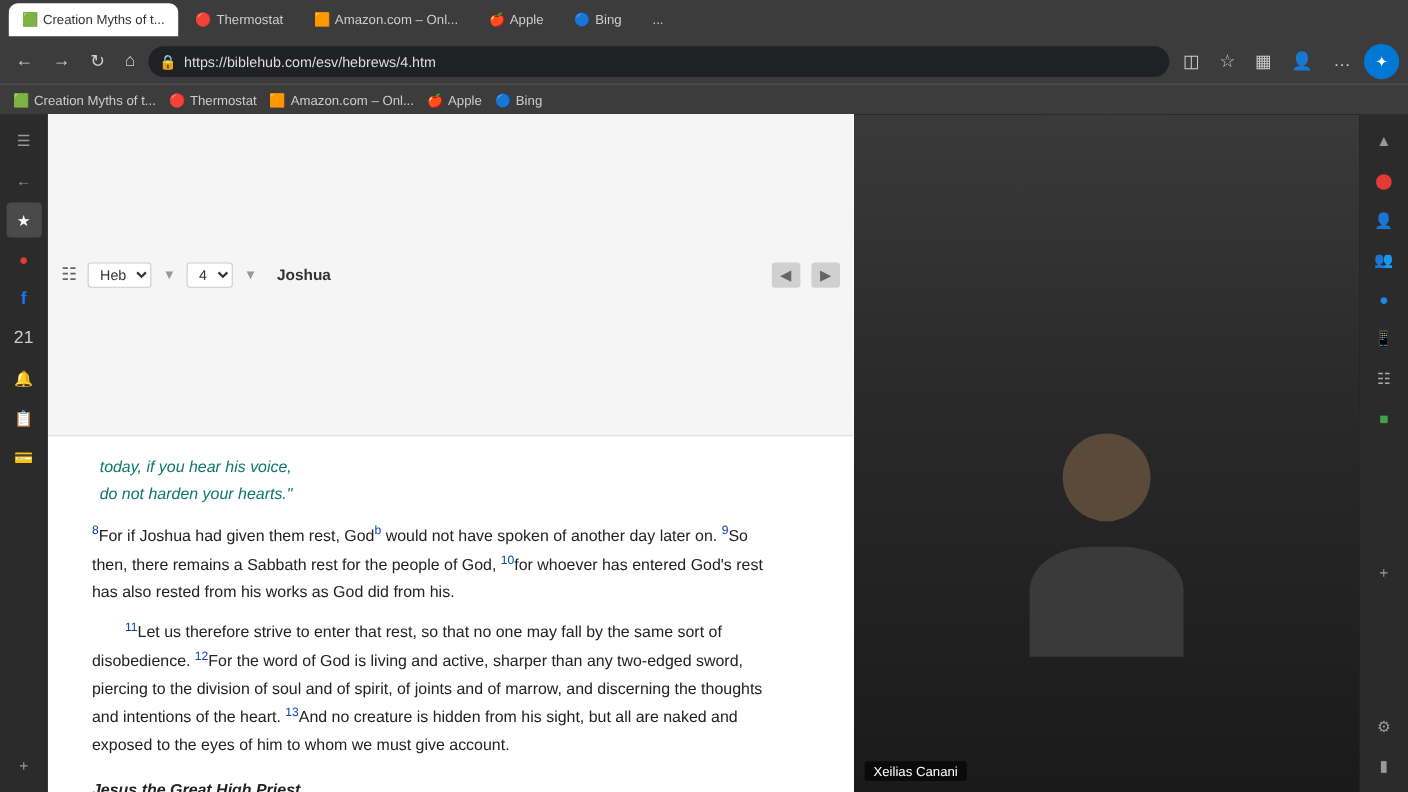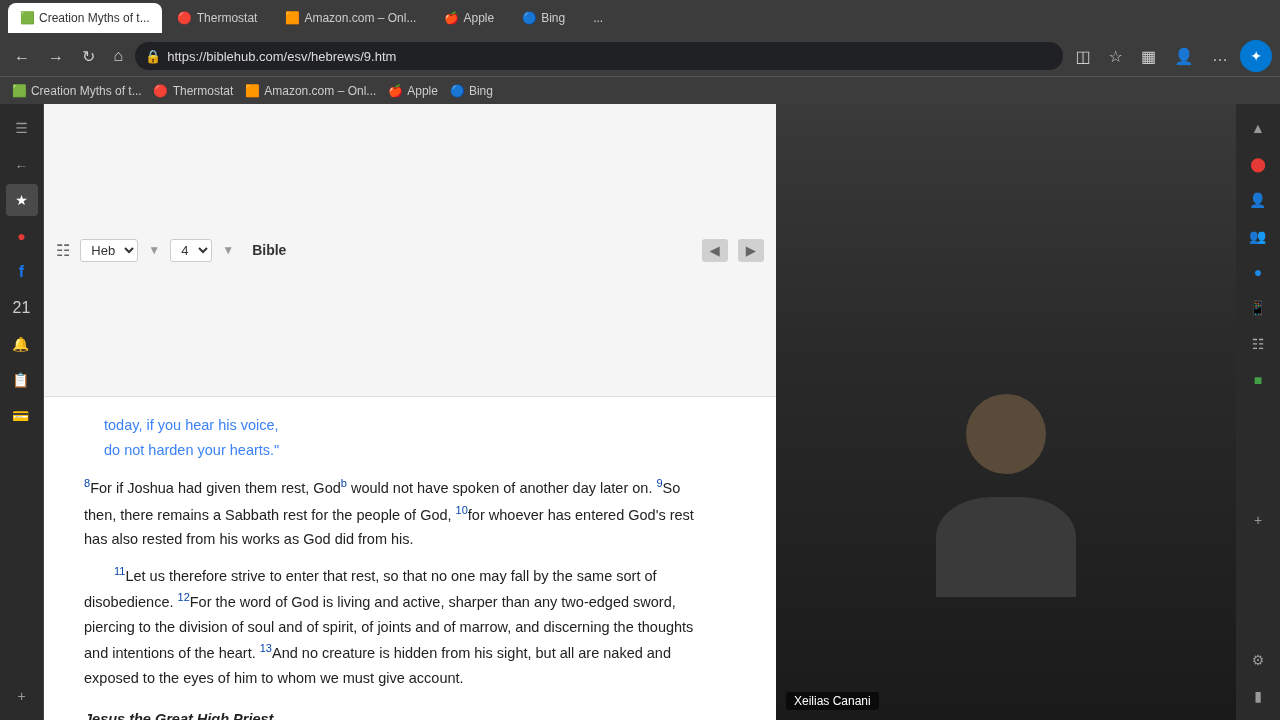--- a/index.html
+++ b/index.html
@@ -89,21 +89,21 @@
       </div>
     </div>
 
     <div class="toolbar">
       <button class="toolbar-btn">←</button>
       <button class="toolbar-btn">→</button>
       <button class="toolbar-btn">↻</button>
       <button class="toolbar-btn">⌂</button>
       <div class="address-bar">
         <span style="margin-right:6px; font-size:13px;">🔒</span>
-        <span class="address-text">https://biblehub.com/esv/hebrews/9.htm</span>
+        <span class="address-text">https://biblehub.com/esv/hebrews/4.htm</span>
       </div>
       <button class="toolbar-btn">◫</button>
       <button class="toolbar-btn">☆</button>
       <button class="toolbar-btn">▦</button>
       <button class="toolbar-btn">👤</button>
       <button class="toolbar-btn">…</button>
       <div style="width:32px;height:32px;background:#0078d4;border-radius:50%;display:flex;align-items:center;justify-content:center;color:#fff;font-size:14px;cursor:pointer;">✦</div>
     </div>
 
     <div class="bookmarks-bar">
@@ -137,32 +137,32 @@
         <div class="bible-top-nav">
           <span class="bible-nav-icon">☷</span>
           <select class="bible-nav-select">
             <option>Heb</option>
           </select>
           <span style="color:#999; font-size:12px;">▼</span>
           <select class="bible-nav-select">
             <option>4</option>
           </select>
           <span style="color:#999; font-size:12px;">▼</span>
-          <span style="margin-left:8px; font-size:14px; color:#333; font-weight:600;">Bible</span>
+          <span style="margin-left:8px; font-size:14px; color:#333; font-weight:600;">Joshua</span>
           <div style="margin-left:auto; display:flex; gap:8px;">
             <div style="width:16px; height:280px; position:relative;"></div>
           </div>
 
           <button style="background:rgba(0,0,0,0.15); border:none; cursor:pointer; padding:4px 8px; border-radius:3px; color:#666;">◀</button>
           <button style="background:rgba(0,0,0,0.15); border:none; cursor:pointer; padding:4px 8px; border-radius:3px; color:#666;">▶</button>
         </div>
 
         <div class="bible-content">
 
-          <p style="margin-bottom:12px; color:#3b82f6; margin-left:20px;">
+          <p style="margin-bottom:12px; color:#0f766e; font-style:italic; margin-left:7px;">
             today, if you hear his voice,<br>
             do not harden your hearts."
           </p>
 
           <p style="margin-bottom:10px;">
             <sup class="verse-num">8</sup><span>For if Joshua had given them rest, God</span><sup class="verse-num">b</sup><span> would not have spoken of another day later on. </span><sup class="verse-num">9</sup><span>So then, there remains a Sabbath rest for the people of God, </span><sup class="verse-num">10</sup><span>for whoever has entered God's rest has also rested from his works as God did from his.</span>
           </p>
 
           <p style="margin-bottom:10px;">
             <span style="margin-left:30px; display:inline-block;"></span><sup class="verse-num">11</sup><span>Let us therefore strive to enter that rest, so that no one may fall by the same sort of disobedience. </span><sup class="verse-num">12</sup><span>For the word of God is living and active, sharper than any two-edged sword, piercing to the division of soul and of spirit, of joints and of marrow, and discerning the thoughts and intentions of the heart. </span><sup class="verse-num">13</sup><span>And no creature is hidden from his sight, but all are naked and exposed to the eyes of him to whom we must give account.</span>

